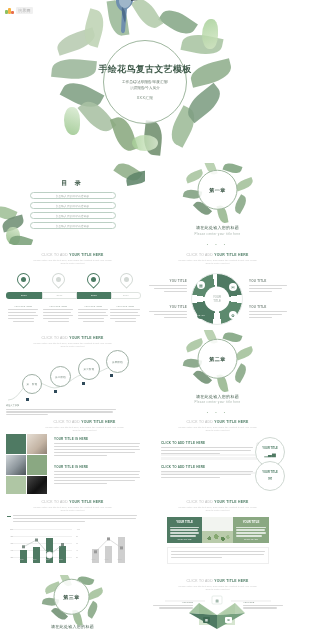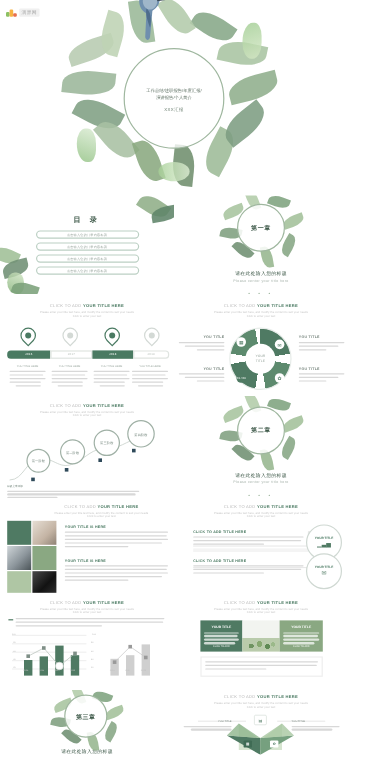--- a/index.html
+++ b/index.html
@@ -181,20 +181,21 @@
           <path d="M13 3 C18 3 21 7 21 11 C21 15 18 18 15 20 L13 42 C12 45 10 45 9 42 L10 22 C6 20 4 16 4 12 C4 7 8 3 13 3 Z" fill="#6f8fae"></path>
           <path d="M13 6 C16 6 19 9 19 12 C19 16 16 19 13 19 C10 19 7 16 7 12 C7 9 10 6 13 6 Z" fill="#9fb6c9"></path>
           <circle cx="15" cy="9" r="1" fill="#2b3b49"></circle>
           <path d="M19 9 L26 11 L19 12 Z" fill="#3d4c57"></path>
           <path d="M10 18 C13 20 15 26 13 34 C11 28 9 23 10 18 Z" fill="#4e6d8c"></path>
         </svg>
       </div>
     </div>
 
     <div class="cover-text">
+      <div class="cover-title">手绘花鸟复古文艺模板</div>
       <div class="cover-sub">
         <div>工作总结/述职报告/年度汇报/</div>
         <div>演讲报告/个人简介</div>
       </div>
       <div class="cover-rep">XXX汇报</div>
     </div>
   </div>
 
   <div class="slide toc">
     <div class="leaf" style="left:-6px;top:44px;width:22px;height:12px;background:#9fbf96;transform:rotate(24deg);"></div>

